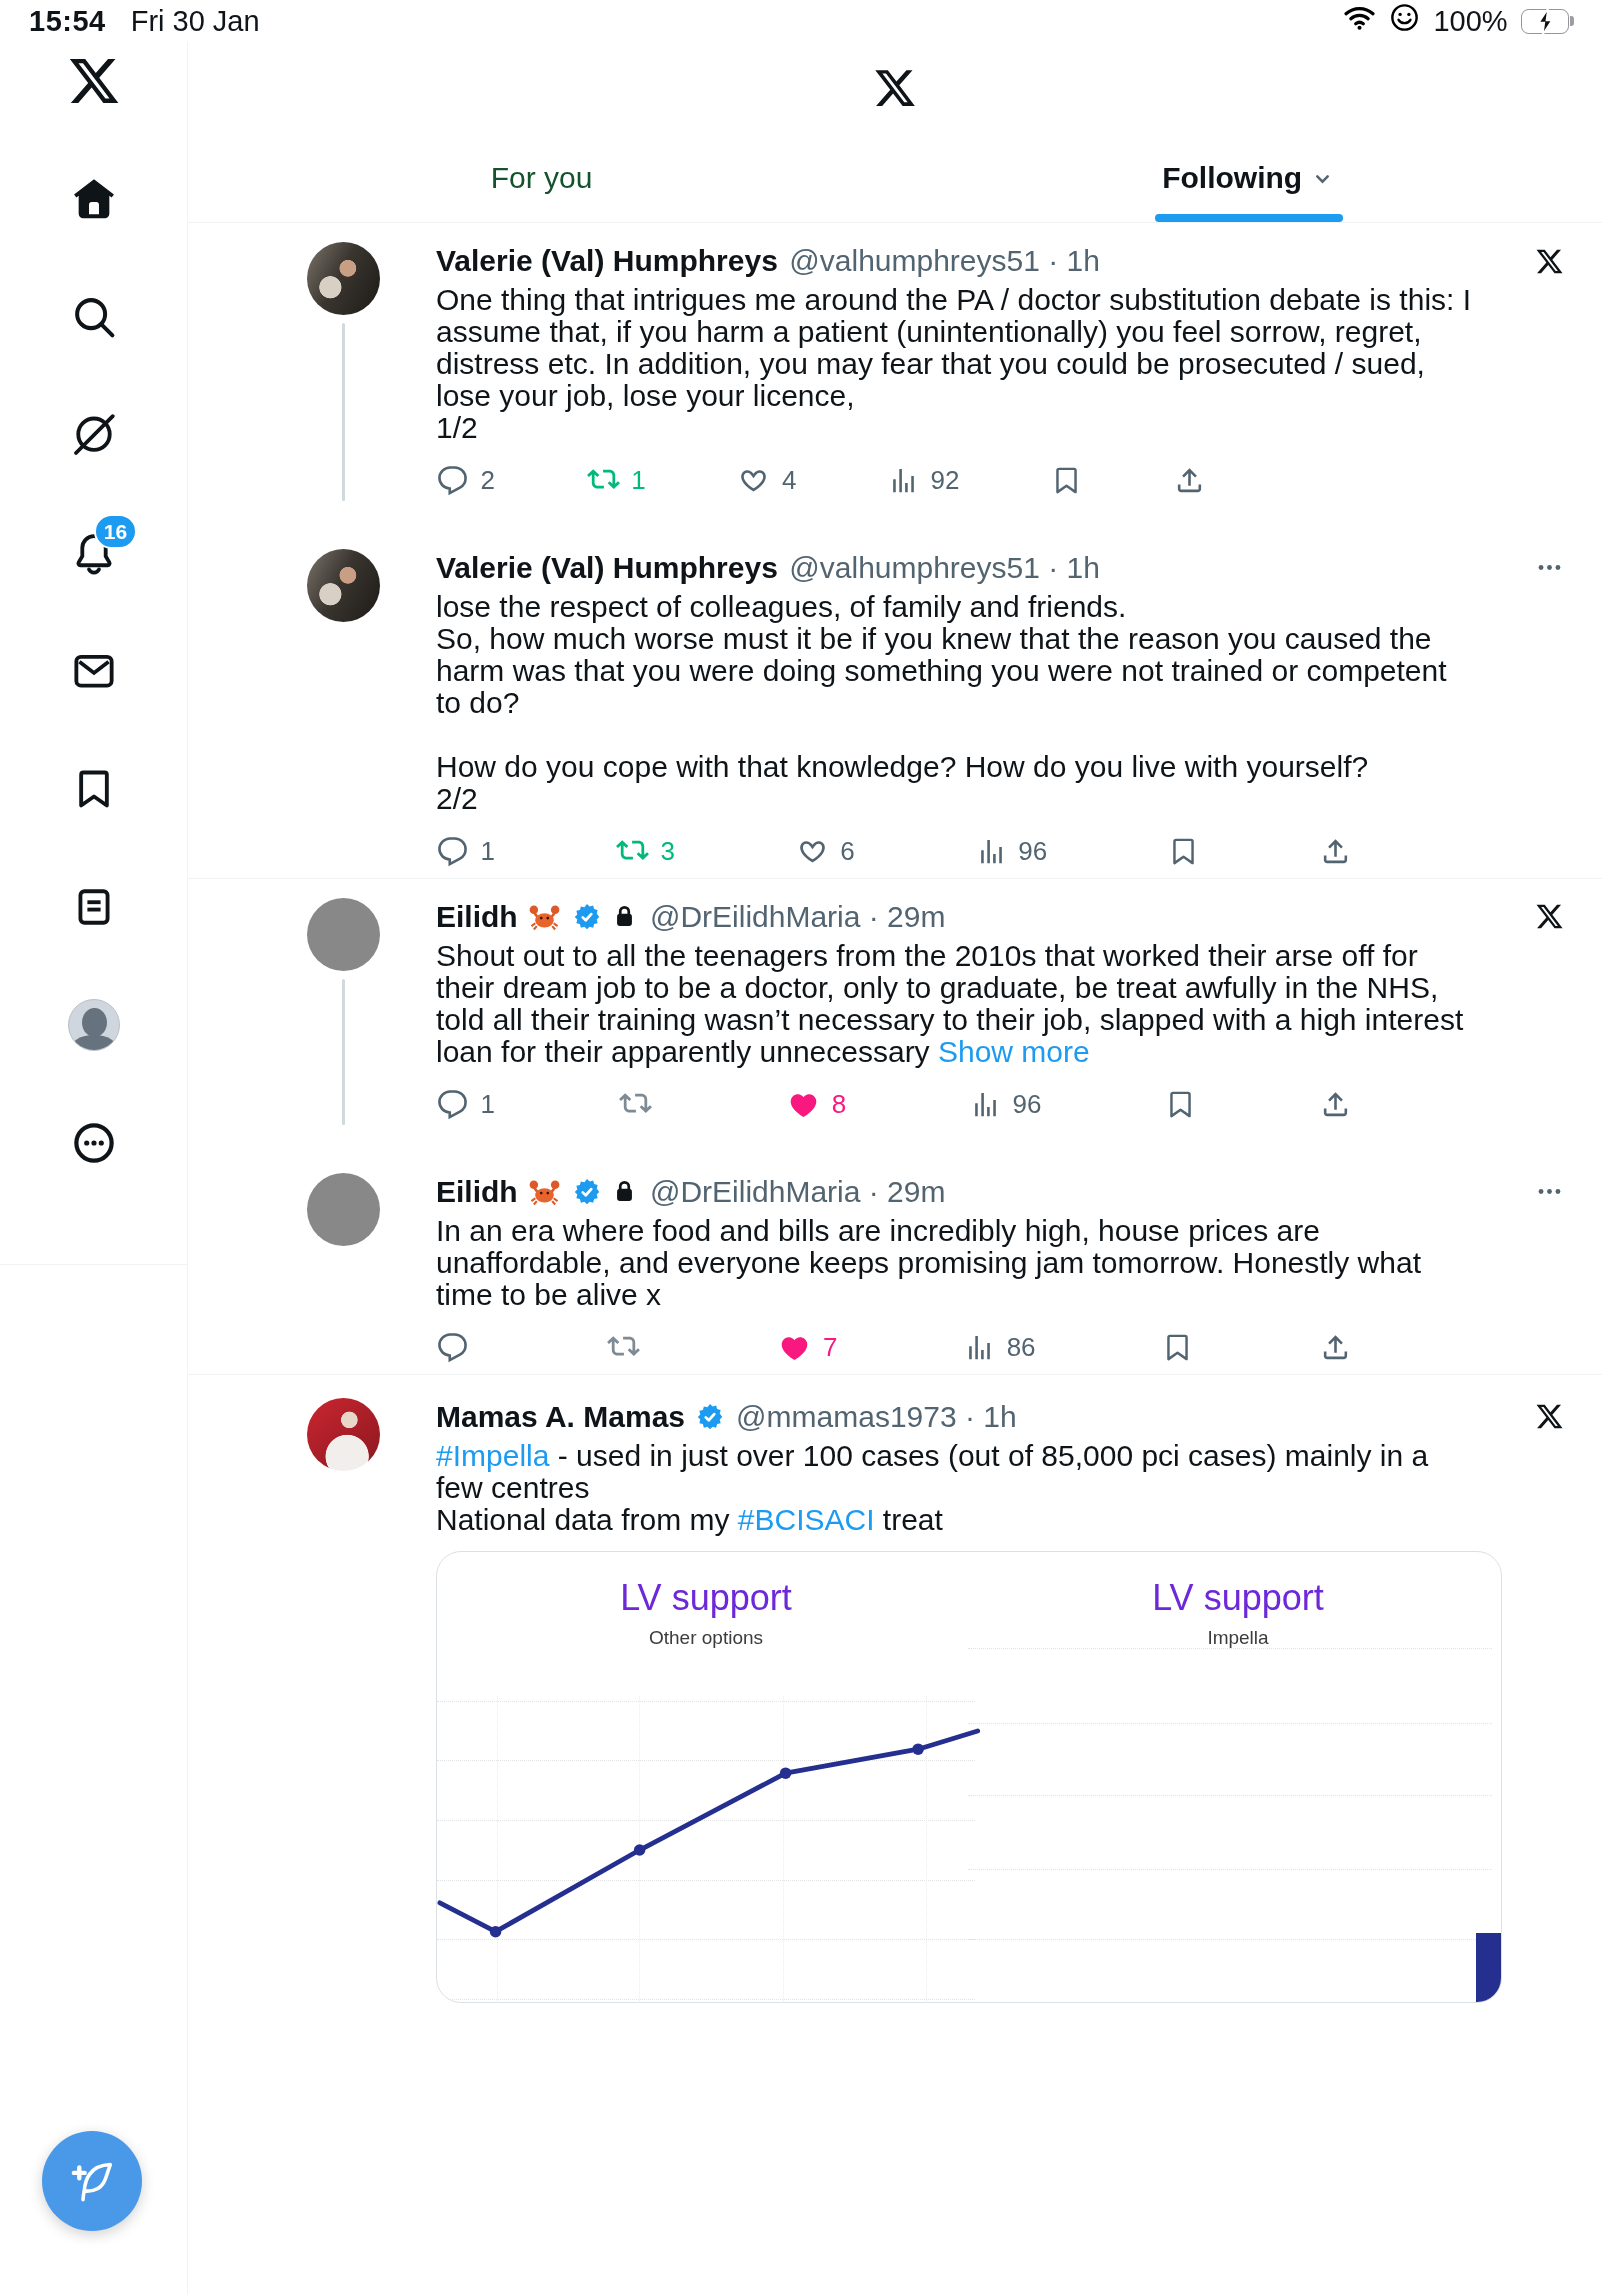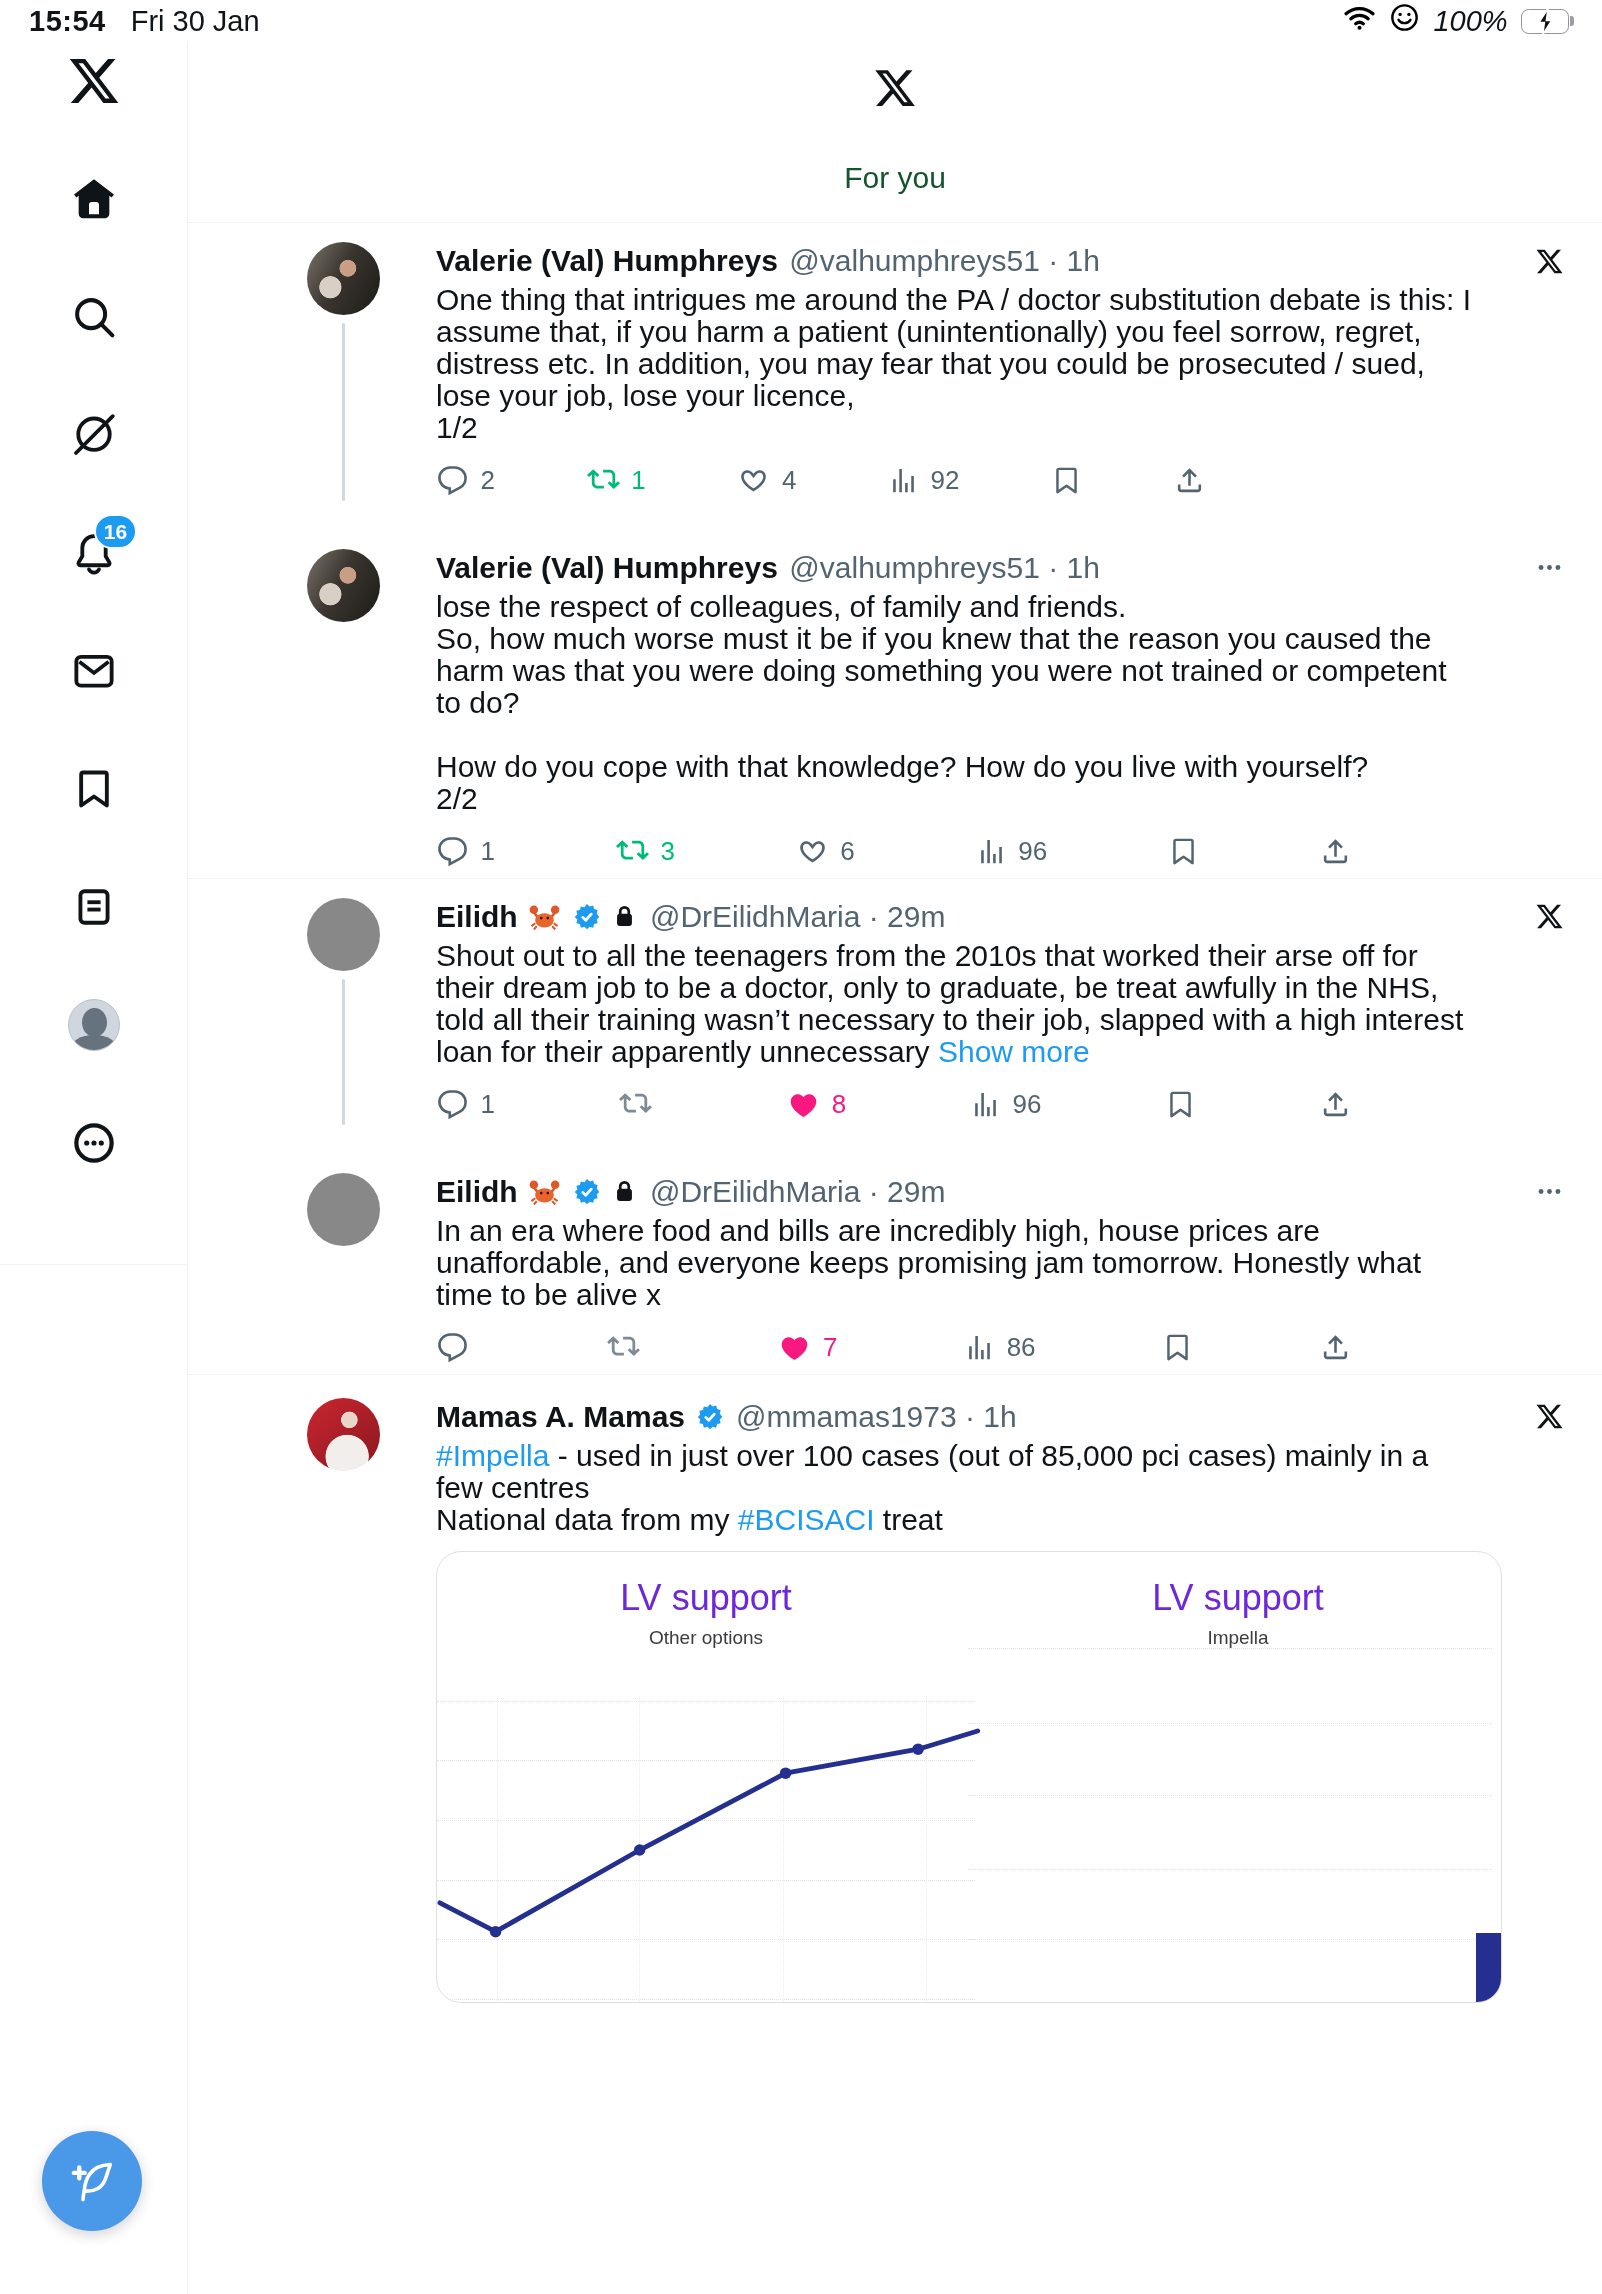--- a/index.html
+++ b/index.html
@@ -6,21 +6,21 @@
   html,body { background:#ffffff; }
   body { font-family:"Liberation Sans","DejaVu Sans",sans-serif; color:#0f1419; }
   .screen { position:relative; width:1602px; height:2294px; overflow:hidden; background:#fff; }
 
   
   .status-bar { height:42px; display:flex; align-items:center; justify-content:space-between; padding:0 25px 0 29px; font-size:29px; }
   .sb-left { display:flex; align-items:baseline; gap:25px; }
   .sb-time { font-weight:700; letter-spacing:0.5px; }
   .sb-date { font-weight:400; }
   .sb-right { display:flex; align-items:center; gap:13.4px; }
-  .sb-batt-pct { font-size:29px;font-style:italic; }
+  .sb-batt-pct { font-size:29px; }
   .battery { position:relative; width:56px; height:27px; display:flex; align-items:center; }
   .batt-body { width:48px; height:25px; border:1.9px solid rgba(60,60,67,.55); border-radius:7.7px; padding:1.9px; }
   .batt-fill { width:100%; height:100%; border-radius:3.8px; background:#32d74b; position:relative; }
   .batt-nub { width:3.8px; height:9.6px; background:rgba(60,60,67,.5); border-radius:0 2.9px 2.9px 0; margin-left:1px; }
   .bolt { position:absolute; left:13.4px; top:-1px; }
 
   
   .app { display:flex; height:2252px; }
   .sidebar { width:188px; flex:0 0 188px; border-right:1.9px solid #eff3f4; display:flex; flex-direction:column; align-items:center; padding-top:11.5px; position:relative; }
   .side-btn { width:56px; height:54px; margin-bottom:64px; display:flex; align-items:center; justify-content:center; background:none; border:none; cursor:pointer; position:relative; color:#0f1419; }
@@ -194,20 +194,29 @@
           <svg width="44" height="44" viewBox="0 0 24 24" fill="#0f1419">
               <path d="M18.244 2.25h3.308l-7.227 8.26 8.502 11.24h-6.657l-5.214-6.817L4.99 21.75H1.68l7.73-8.835L1.254 2.25h6.826l4.713 6.231 5.451-6.231zm-1.161 17.52h1.833L7.084 4.126H5.117l11.966 15.644z"></path>
             </svg>
         </div>
         <div class="tabs">
           <div class="tab">
             <div class="tab-inner">
                 <span>For you</span>
               </div>
           </div>
+          <div class="tab active">
+            <div class="tab-inner">
+              <span>Following</span>
+              <svg width="25" height="25" viewBox="0 0 24 24" fill="none" stroke="#536471" stroke-width="2.4" stroke-linecap="round">
+                  <polyline points="7,10 12,15 17,10"></polyline>
+                </svg>
+              <div class="underline"></div>
+            </div>
+          </div>
         </div>
       </header>
 
       <section class="feed">
 
         <article class="tweet">
           <div class="avatar-col">
             <div class="avatar av-val"></div>
             <div class="thread-line"></div>
           </div>

